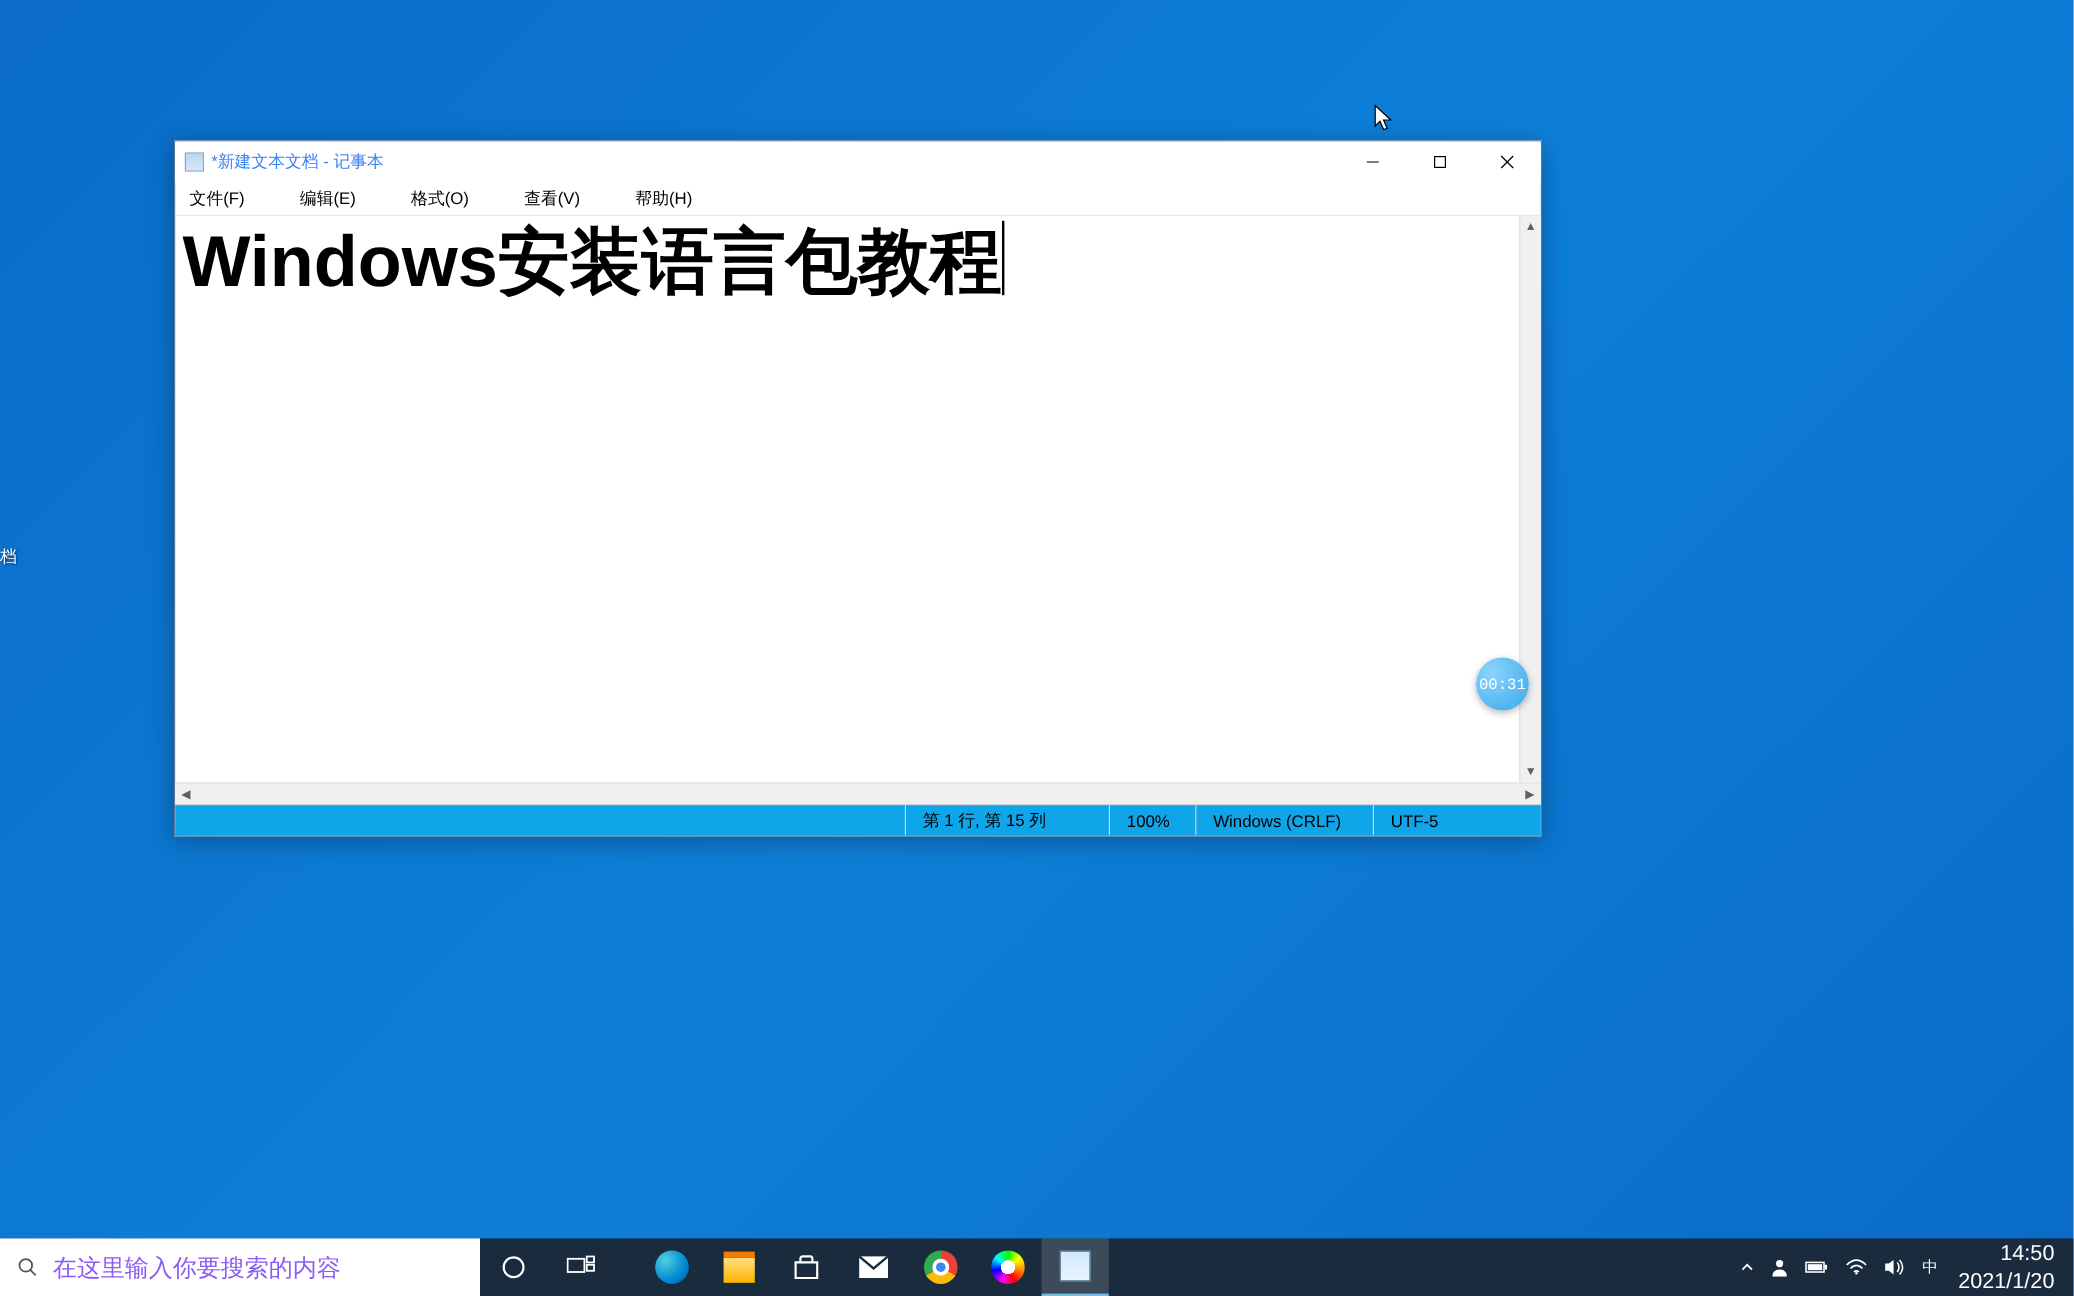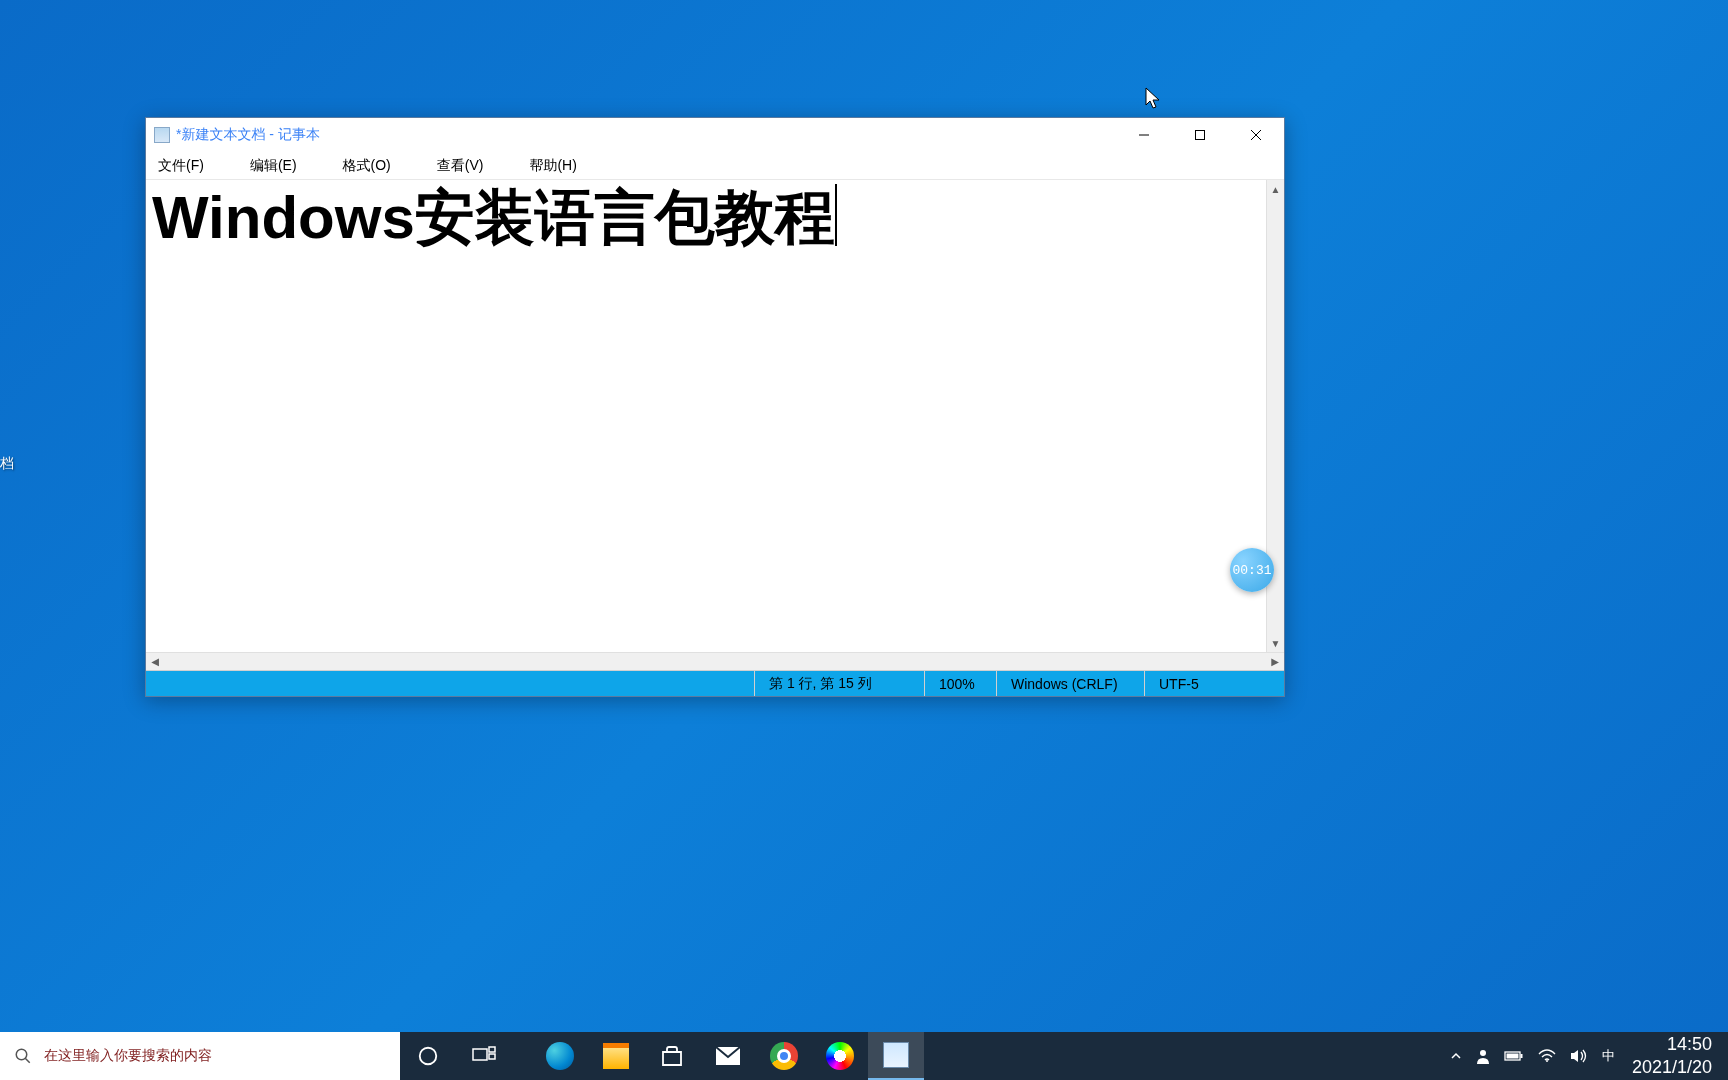--- a/index.html
+++ b/index.html
@@ -87,21 +87,21 @@
 }
 .taskbar {
   position: absolute; left: 0; bottom: 0; width: 100%; height: 48px;
   background: #1a2b3d; display: flex; align-items: stretch; color: #fff;
 }
 .search-box {
   width: 400px; background: #fff; display: flex; align-items: center;
   padding: 0 14px; color: #666;
 }
 .search-box svg { width: 18px; height: 18px; margin-right: 12px; }
-.search-text { font-size: 14px; color: #7f1d1d; }
+.search-text { font-size: 20px; color: #8b5cf6; }
 .tb-icon {
   width: 56px; display: flex; align-items: center; justify-content: center;
   cursor: pointer;
 }
 .tb-icon.active { background: rgba(255,255,255,0.15); border-bottom: 2px solid #76b9ed; }
 .tb-spacer { flex: 1; }
 .tray {
   display: flex; align-items: center; padding: 0 6px; font-size: 13px;
 }
 .tray-icon { padding: 0 7px; display: flex; align-items: center; }

